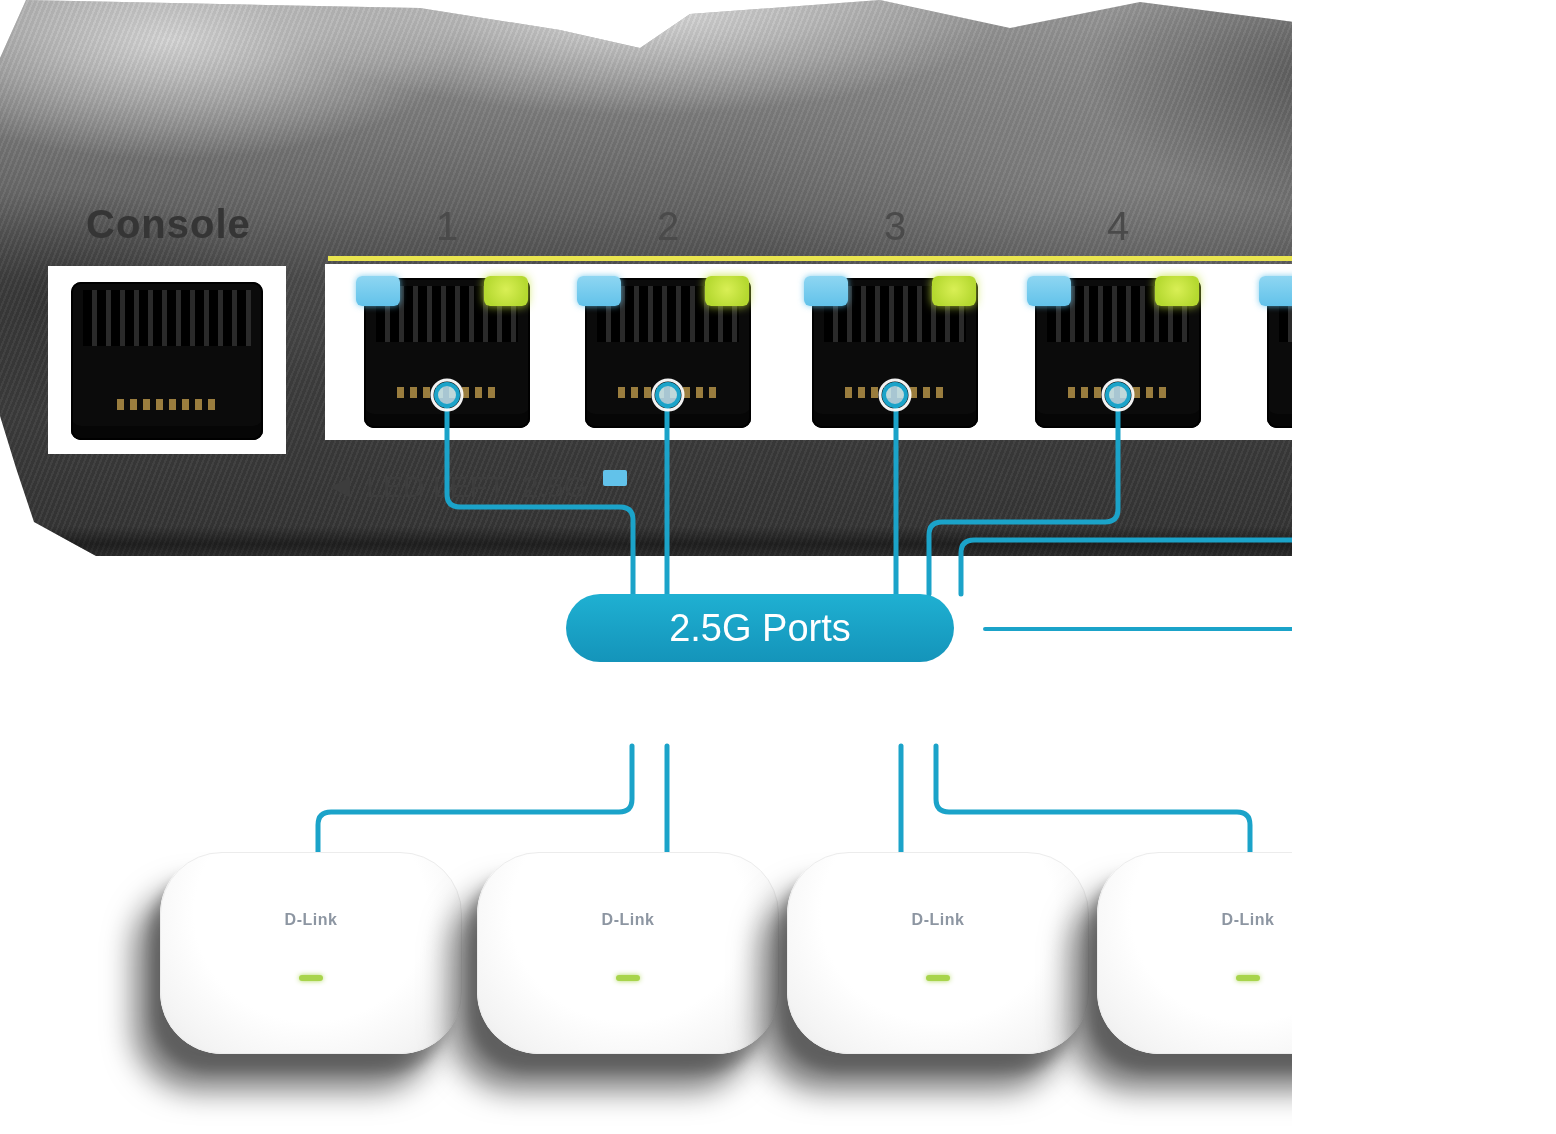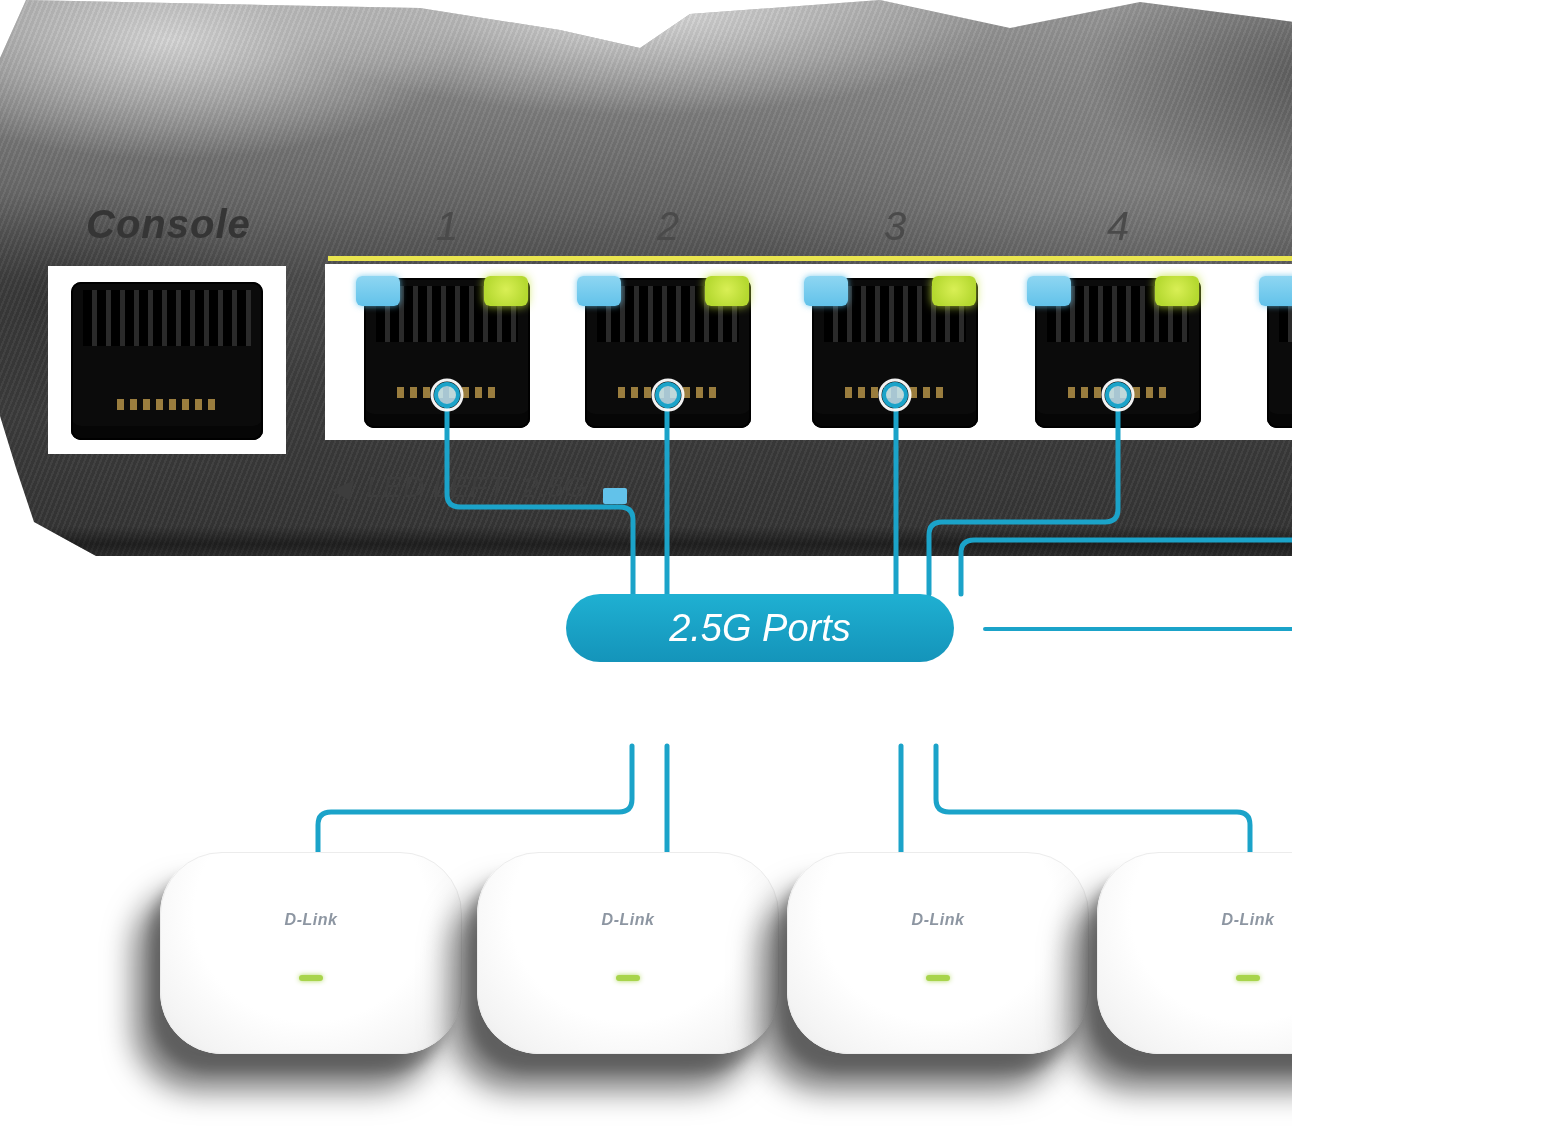--- a/index.html
+++ b/index.html
@@ -3,21 +3,20 @@
 <meta charset="utf-8">
 <style>
   html, body { margin: 0; padding: 0; background: #ffffff; }
   #canvas {
     position: relative;
     width: 1292px;
     height: 1134px;
     background: #ffffff;
     overflow: hidden;
     font-family: "Liberation Sans", sans-serif;
-    font-style: italic;
   }
 
   
   .photo {
     position: absolute;
     left: 0; top: 0;
     width: 1556px; height: 556px;
     clip-path: polygon(
       26px 0, 420px 8px, 560px 30px, 640px 48px, 690px 14px, 880px 0,
       1010px 28px, 1140px 2px, 1310px 24px, 1430px 4px, 1468px 70px,
@@ -82,21 +81,21 @@
   .led { position: absolute; top: 12px; width: 44px; height: 30px; border-radius: 6px; }
   .led-blue  { left: 2px;  background: linear-gradient(180deg, #8ed6f2, var(--led-blue, #62C2EA));
                box-shadow: 0 0 6px rgba(98,194,234,0.8); }
   .led-green { right: 12px; background: radial-gradient(circle at 50% 45%, #d9ef55, var(--led-green, #B5D930) 75%);
                box-shadow: 0 0 10px rgba(197,226,60,0.9); }
   .led-cyan  { left: 2px;  background: linear-gradient(180deg, #9be8f8, var(--led-cyan, #45D6F2));
                box-shadow: 0 0 8px rgba(69,214,242,0.9); }
 
   .legend {
     position: absolute; left: 330px; top: 470px;
-    display: flex; align-items: flex-end; gap: 16px;
+    display: flex; align-items: flex-start; gap: 16px;
     font-size: 30px; color: #3d3d3d; font-weight: 500;
   }
   .legend .arrow { font-size: 26px; }
   .swatch {
     display: inline-block; width: 24px; height: 16px; border-radius: 2px;
     background: var(--led-blue, #62C2EA);
   }
   .right-label {
     position: absolute; left: 1402px; top: 470px;
     font-size: 30px; color: #3d3d3d; font-weight: 500; white-space: nowrap;

